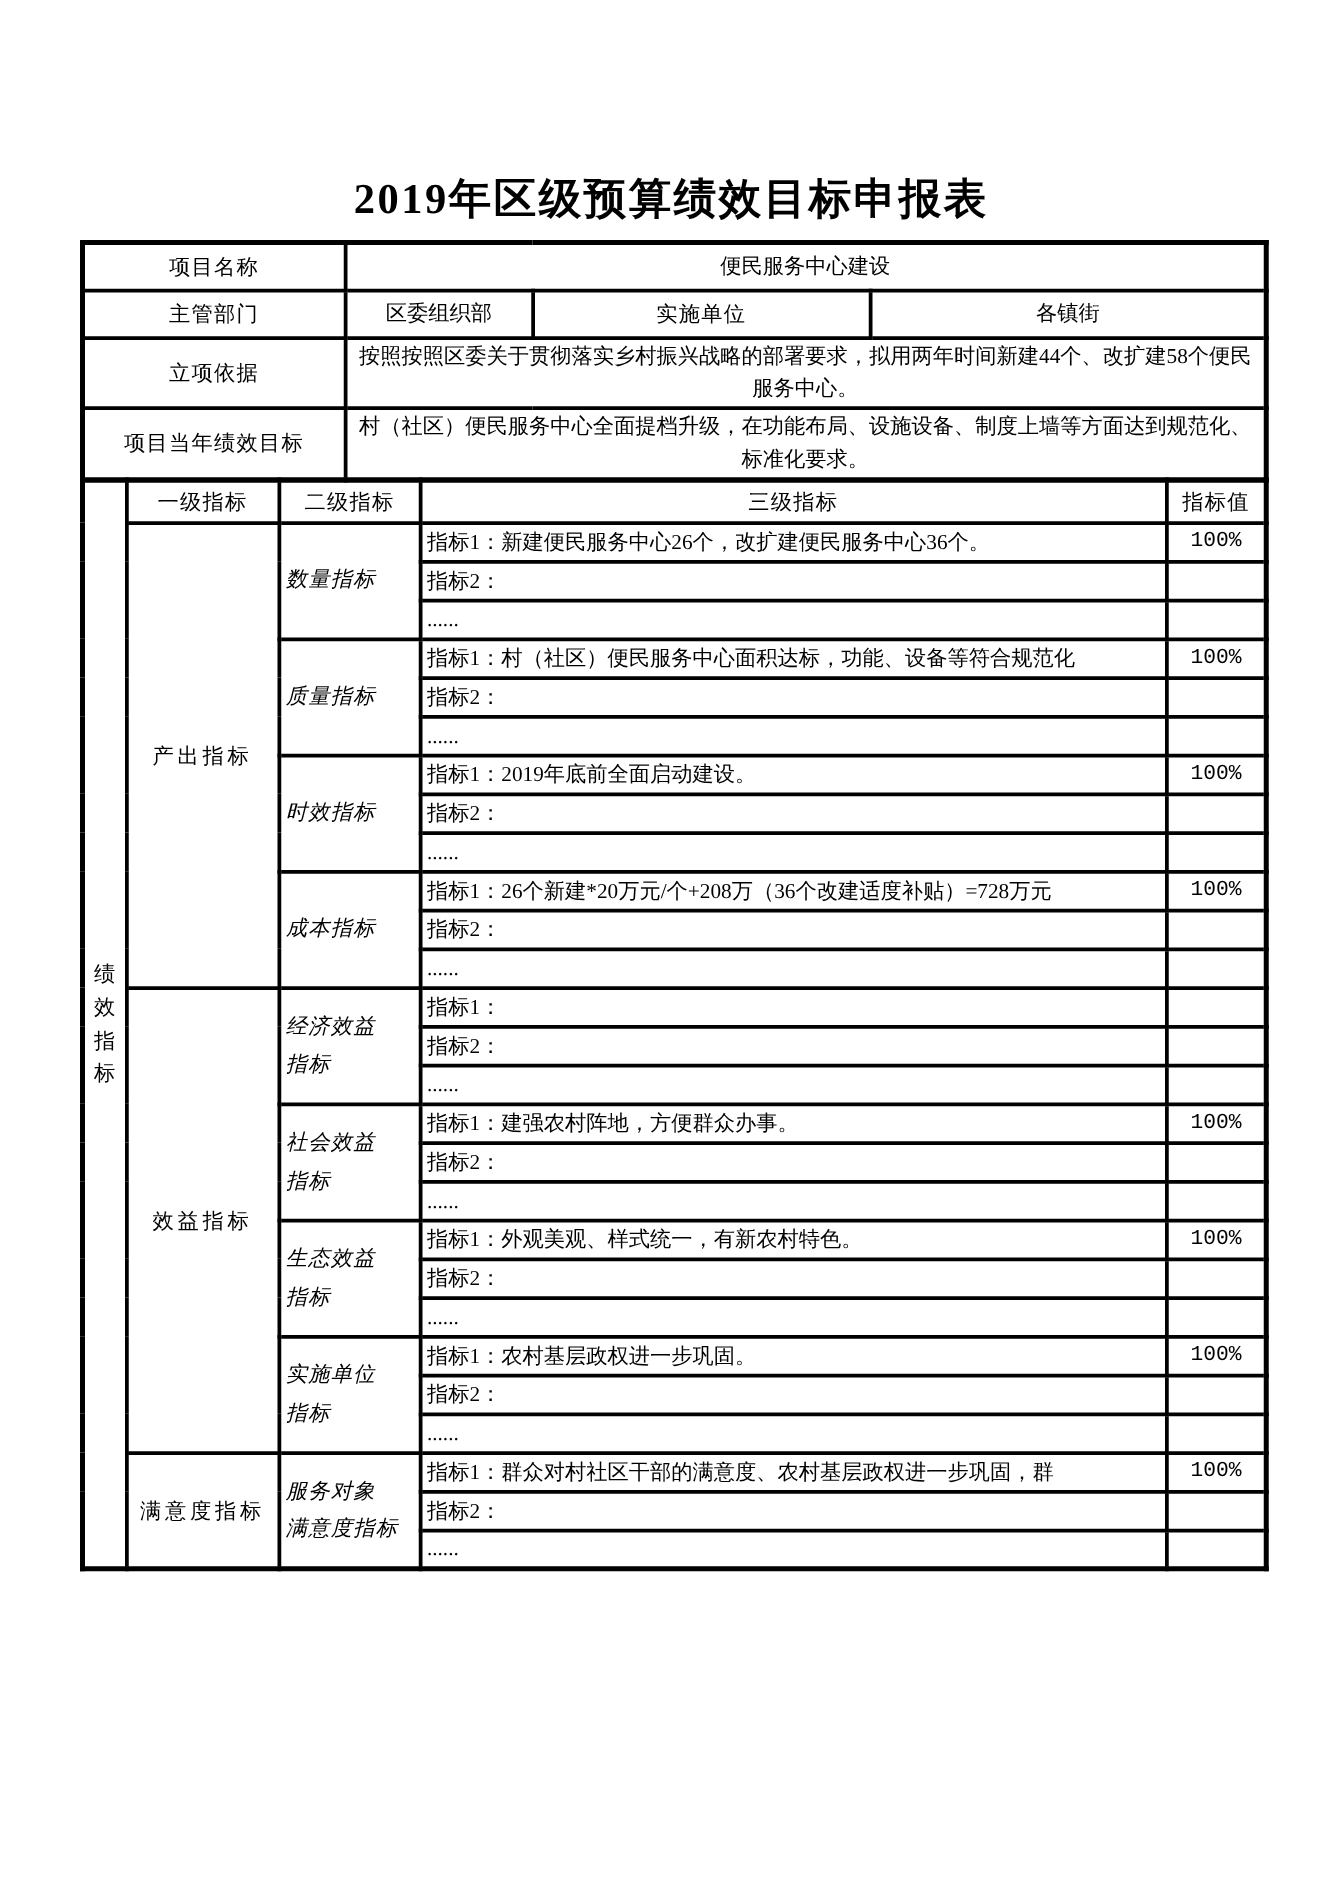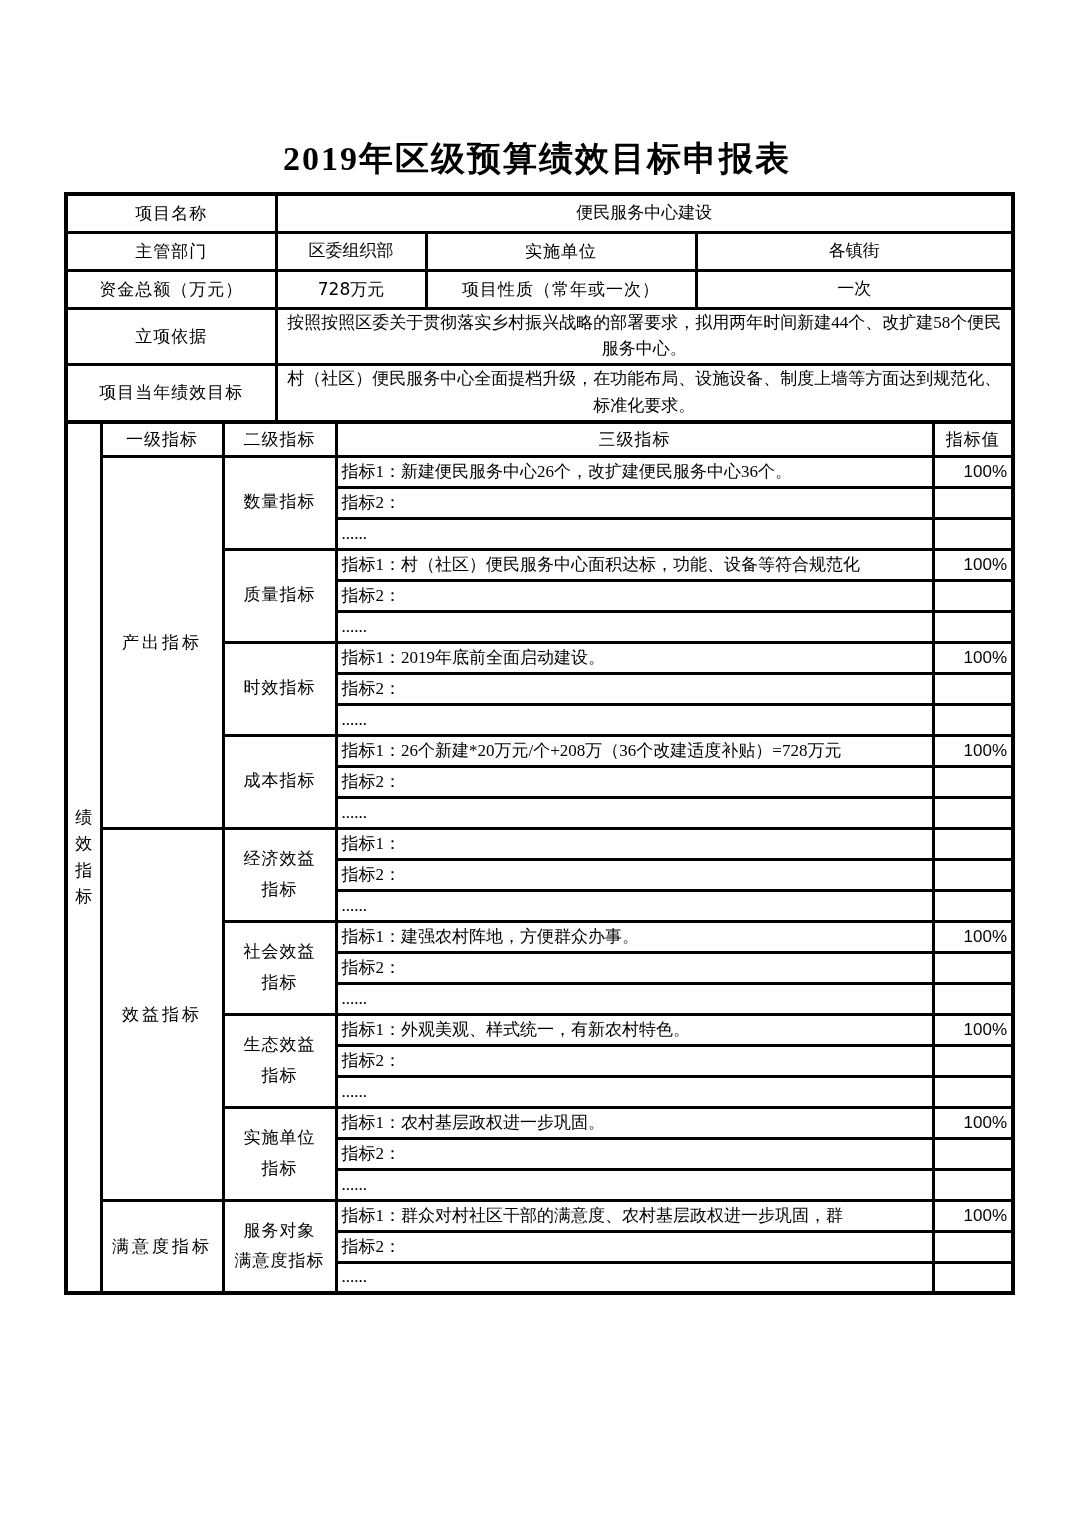--- a/index.html
+++ b/index.html
@@ -28,23 +28,23 @@
   .ctr { text-align:center; line-height:1.55; }
   .num { font-family:"DejaVu Sans","Liberation Sans",sans-serif; font-size:16px; }
 
   
   tr.rh  { height:34px; }
   tr.ri  { height:31px; }
   .hed  { text-align:center; letter-spacing:1px; }
   .side { width:35px; padding:0; }
   .vert { white-space:pre-line; text-align:center; line-height:1.55; letter-spacing:0; }
   .l1c  { text-align:center; letter-spacing:3px; }
-  .l2c  { text-align:center; white-space:pre-line; line-height:1.8; letter-spacing:1px; }
+  .l2c  { white-space:pre-line; line-height:1.8; letter-spacing:1px;font-style:italic; }
   .l3c  { text-align:left; white-space:nowrap; overflow:hidden; padding:0 6px; }
-  .vc   { text-align:right; font-family:Liberation Sans, sans-serif; font-size:16px; }
+  .vc   { text-align:center; font-family:Liberation Mono, monospace; font-size:16px; }
 </style>
 </head>
 <body>
 
 <div class="page">
   <h1 class="title">2019年区级预算绩效目标申报表</h1>
 
   <table class="t info">
     <colgroup>
         <col style="width:210px">
@@ -55,26 +55,20 @@
     <tbody>
         <tr class="r38">
       <td class="lab">项目名称</td>
       <td class="ctr" colspan="3">便民服务中心建设</td>
     </tr>
     <tr class="r38">
       <td class="lab">主管部门</td>
       <td class="ctr">区委组织部</td>
       <td class="lab">实施单位</td>
       <td class="ctr">各镇街</td>
-    </tr>
-    <tr class="r38">
-      <td class="lab">资金总额（万元）</td>
-      <td class="ctr num">728万元</td>
-      <td class="lab">项目性质（常年或一次）</td>
-      <td class="ctr">一次</td>
     </tr>
     <tr class="r56">
       <td class="lab">立项依据</td>
       <td class="ctr" colspan="3">按照按照区委关于贯彻落实乡村振兴战略的部署要求，拟用两年时间新建44个、改扩建58个便民服务中心。</td>
     </tr>
     <tr class="r58">
       <td class="lab">项目当年绩效目标</td>
       <td class="ctr" colspan="3">村（社区）便民服务中心全面提档升级，在功能布局、设施设备、制度上墙等方面达到规范化、标准化要求。</td>
     </tr>
   </tbody>

